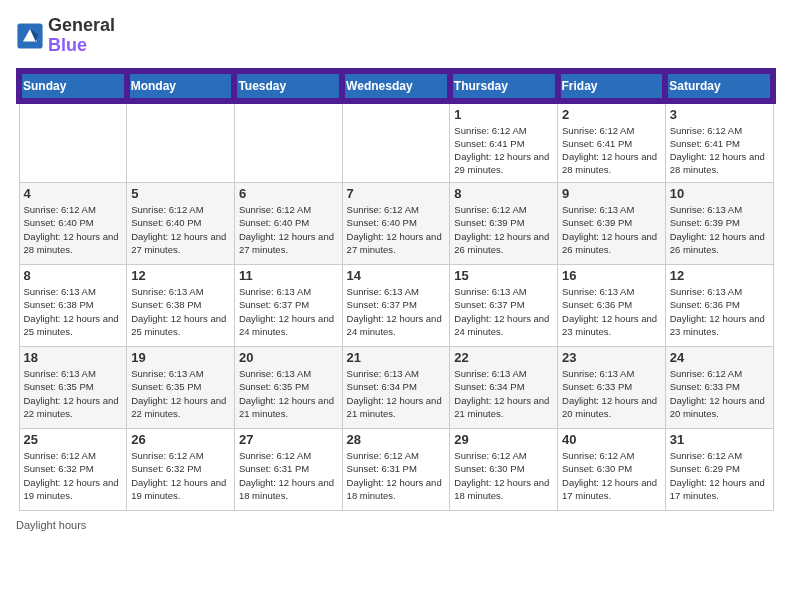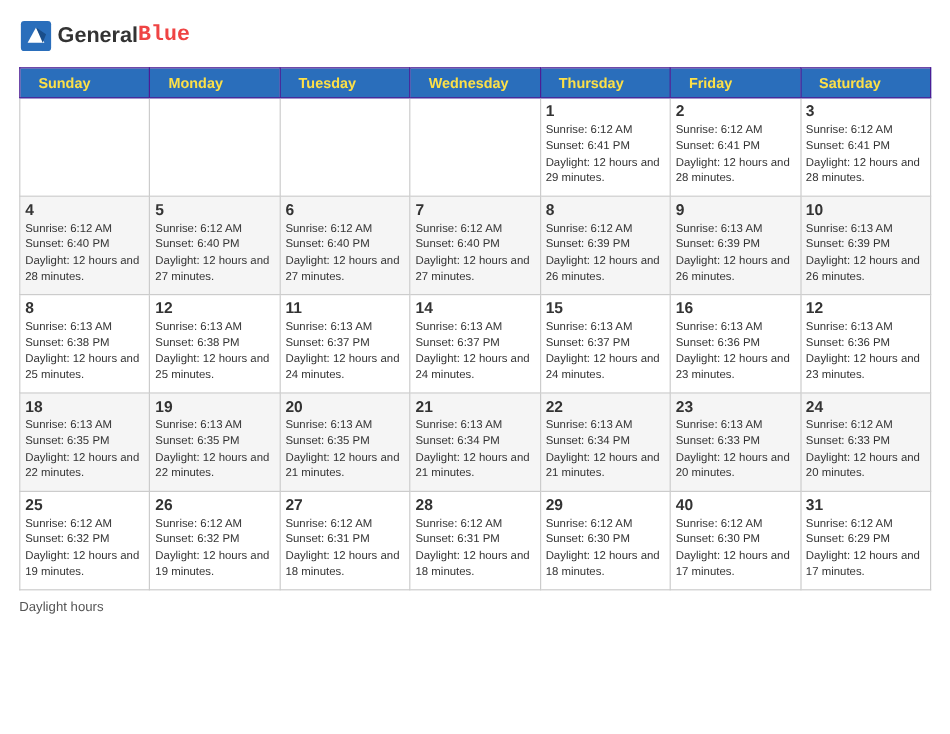--- a/index.html
+++ b/index.html
@@ -15,27 +15,27 @@
       justify-content: space-between;
       align-items: flex-start;
       margin-bottom: 12px;
     }
     .logo {
       display: flex;
       align-items: center;
     }
     .logo-text {
       display: flex;
-      flex-direction: row;
+      flex-direction: column;
       font-size: 18px;
       font-weight: bold;
       line-height: 1.1;
     }
     .logo-general { color: #333; }
-    .logo-blue { color: #ef4444; font-family: Liberation Mono, monospace; }
+    .logo-blue { color: #8b5cf6; }
     .logo-icon {
       width: 28px;
       height: 28px;
       margin-right: 4px;
     }
     .title-block {
       text-align: right;
     }
     .month-year {
       font-size: 36px;
@@ -46,26 +46,26 @@
       font-size: 16px;
       color: #555;
     }
     table {
       width: 100%;
       border-collapse: collapse;
       font-size: 10px;
     }
     thead tr th {
       background-color: #2a6ebb;
-      color: #fde047;
+      color: #ffffff;
       text-align: left;
-      padding: 5px 15px;
+      padding: 5px 1px;
       font-size: 12px;
       font-weight: bold;
-      border: 1px solid #4c1d95;
+      border: 6px solid #4c1d95;
     }
     tbody tr td {
       border: 1px solid #ccc;
       vertical-align: top;
       padding: 3px 4px;
       height: 82px;
       width: calc(100% / 7);
     }
     tbody tr:nth-child(even) td {
       background-color: #f5f5f5;

